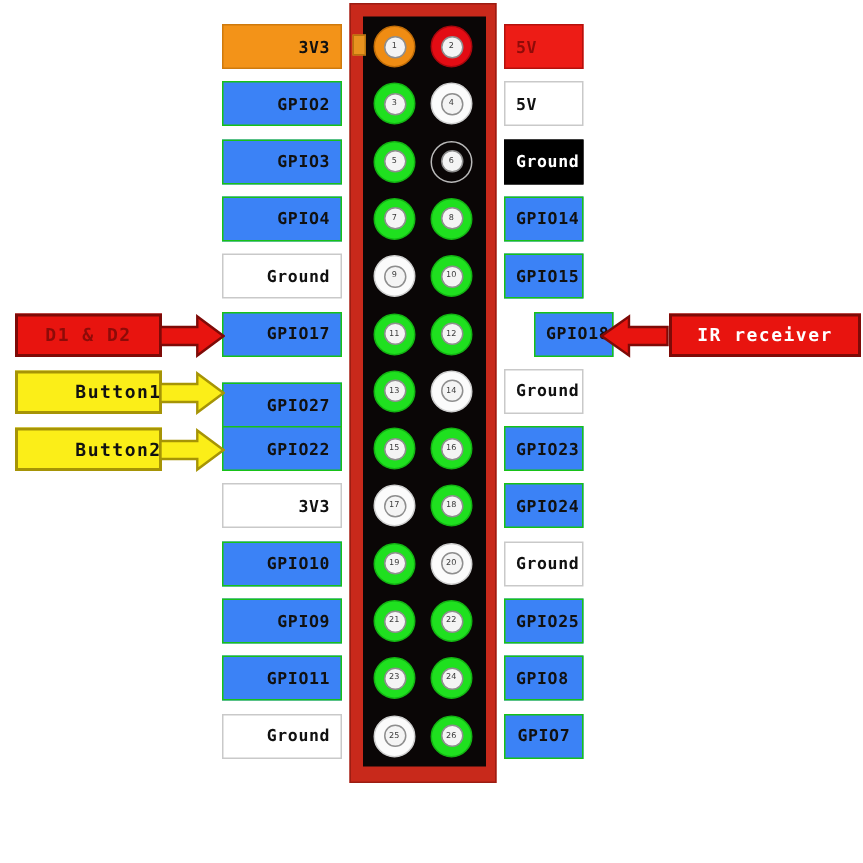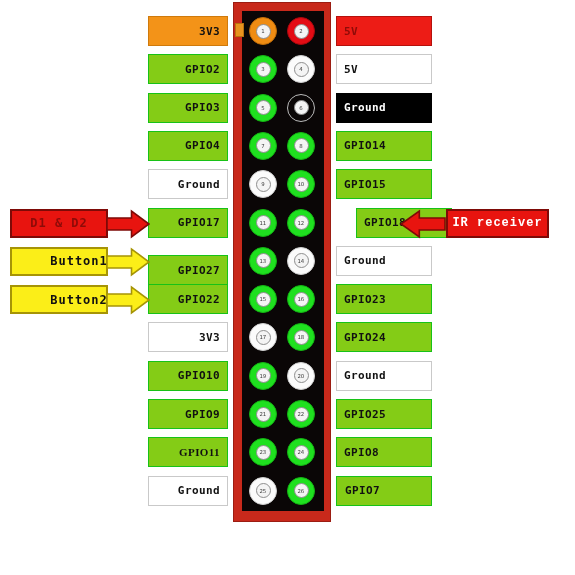--- a/index.html
+++ b/index.html
@@ -94,25 +94,25 @@
     font-weight:bold;
     white-space:nowrap;
     overflow:hidden;
   }
   .lbl.left{
     left:148px; width:80px;
     justify-content:flex-end;
     padding-right:7px;
   }
   .lbl.right{
-    left:336px; width:96px;
+    left:336px; width:53px;
     justify-content:flex-start;
     padding-left:7px;
   }
-  .lbl.gpio   {background:#84cc16;border:1px solid #17c217;color:#111111;}
+  .lbl.gpio   {background:#3b82f6;border:1px solid #17c217;color:#111111;}
   .lbl.plain  {background:#ffffff;border:1px solid #c9c9c9;color:#111111;}
   .lbl.v33    {background:#f39318;border:1px solid #cf7a0c;color:#111111;}
   .lbl.v5red  {background:#ed1c16;border:1px solid #b5110c;color:#8f0b08;}
   .lbl.gndblk {background:#000000;border:1px solid #000000;color:#ffffff;}
 
   
   .callout{
     position:absolute;
     height:29px;
     box-sizing:border-box;
@@ -288,38 +288,38 @@
       <div class="lbl left gpio" style="top: 234px; margin-top: 21px;">GPIO27</div>
       <div class="lbl right plain" style="top: 245.8px;">Ground</div>
       <div class="lbl left gpio" style="top: 284.1px;">GPIO22</div>
       <div class="lbl right gpio" style="top: 284.1px;">GPIO23</div>
       <div class="lbl left plain" style="top: 322.4px;">3V3</div>
       <div class="lbl right gpio" style="top: 322.4px;">GPIO24</div>
       <div class="lbl left gpio" style="top: 360.7px;">GPIO10</div>
       <div class="lbl right plain" style="top: 360.7px;">Ground</div>
       <div class="lbl left gpio" style="top: 399px;">GPIO9</div>
       <div class="lbl right gpio" style="top: 399px;">GPIO25</div>
-      <div class="lbl left gpio" style="top: 437.3px; font-family: Liberation Serif, serif;">GPIO11</div>
+      <div class="lbl left gpio" style="top: 437.3px;">GPIO11</div>
       <div class="lbl right gpio" style="top: 437.3px;">GPIO8</div>
       <div class="lbl left plain" style="top: 475.6px;">Ground</div>
       <div class="lbl right gpio" style="top: 475.6px; padding-left: 8px;">GPIO7</div>
     </div>
 
   <div id="callouts-layer">
       <div class="callout redbox" style="top: 208.5px; left: 10px; width: 98px;">D1 &amp; D2</div>
       <div class="arrow" style="top: 208.5px; left: 106px;"><svg width="44" height="30" viewBox="0 0 44 30">
           <polygon points="1,9 25.52,9 25.52,2 43,15 25.52,28 25.52,21 1,21" fill="#e8140f" stroke="#7e0a07" stroke-width="1.6" stroke-linejoin="miter"></polygon>
         </svg></div>
       <div class="callout yellowbox" style="top: 246.8px; left: 10px; width: 98px;">Button1</div>
       <div class="arrow" style="top: 246.8px; left: 106px;"><svg width="44" height="30" viewBox="0 0 44 30">
           <polygon points="1,9 25.52,9 25.52,2 43,15 25.52,28 25.52,21 1,21" fill="#fbee18" stroke="#a69406" stroke-width="1.6" stroke-linejoin="miter"></polygon>
         </svg></div>
       <div class="callout yellowbox" style="top: 285.1px; left: 10px; width: 98px;">Button2</div>
       <div class="arrow" style="top: 285.1px; left: 106px;"><svg width="44" height="30" viewBox="0 0 44 30">
           <polygon points="1,9 25.52,9 25.52,2 43,15 25.52,28 25.52,21 1,21" fill="#fbee18" stroke="#a69406" stroke-width="1.6" stroke-linejoin="miter"></polygon>
         </svg></div>
-      <div class="callout redbox white-text" style="top: 208.5px; left: 446px; width: 103px; font-family: Liberation Mono, monospace;">IR receiver</div>
+      <div class="callout redbox white-text" style="top: 208.5px; left: 446px; width: 128px;">IR receiver</div>
       <div class="arrow" style="top: 208.5px; left: 400px;"><svg width="46" height="30" viewBox="0 0 46 30">
           <polygon points="45,9 19.32,9 19.32,2 1,15 19.32,28 19.32,21 45,21" fill="#e8140f" stroke="#7e0a07" stroke-width="1.6" stroke-linejoin="miter"></polygon>
         </svg></div>
     </div>
 
 </div>
 
 </body></html>

